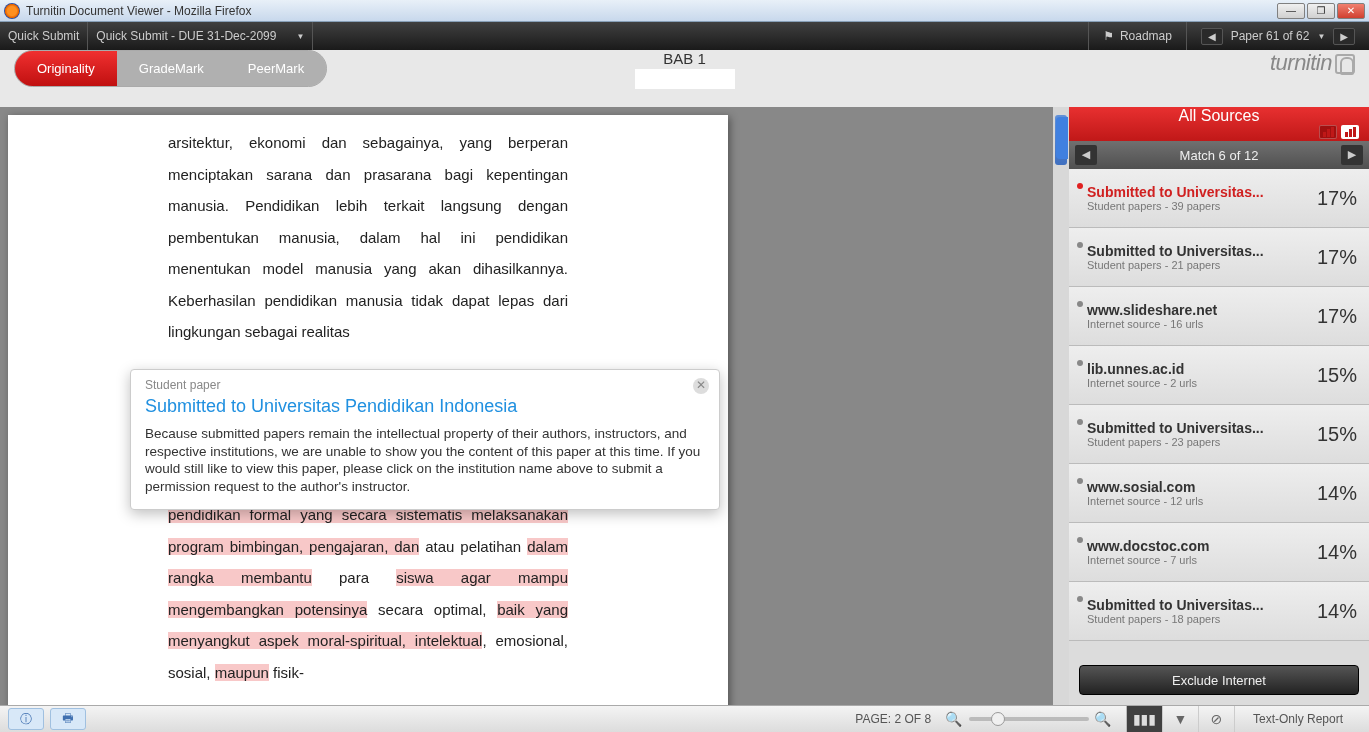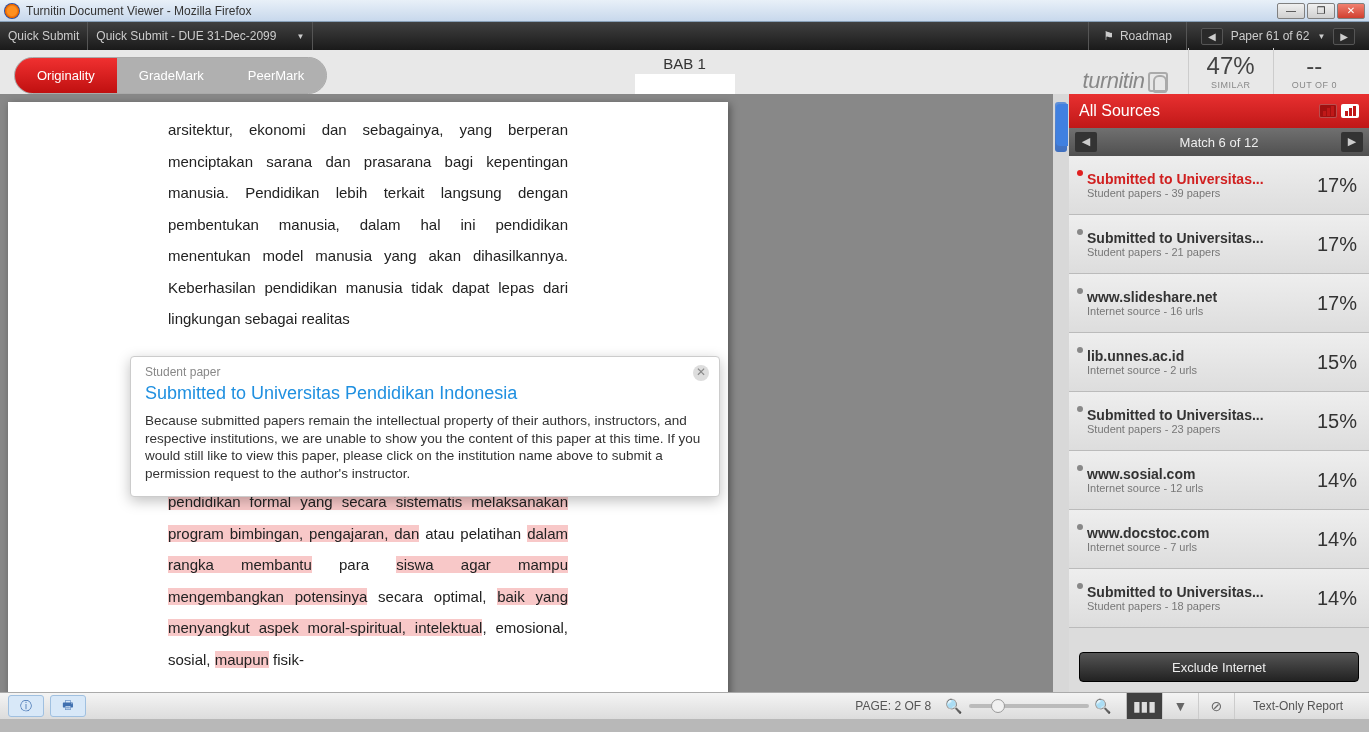--- a/index.html
+++ b/index.html
@@ -15,21 +15,21 @@
 
 .menubar { height: 28px; background: linear-gradient(#404040, #1a1a1a); display: flex; align-items: center; color: #ccc; font-size: 12px; }
 .menutab { padding: 0 8px; height: 100%; display: flex; align-items: center; border-right: 1px solid #555; cursor: pointer; }
 .menutab .chev { margin-left: 20px; font-size: 8px; }
 .menuspace { flex: 1; }
 .roadmap { padding: 0 14px; display:flex; align-items:center; gap:6px; height:100%; border-left:1px solid #555; border-right:1px solid #555; cursor:pointer; }
 .paperctr { padding: 0 14px; display:flex; align-items:center; gap:8px; }
 .paperctr .arrow { background:#2a2a2a; padding:2px 6px; border:1px solid #555; border-radius:2px; cursor:pointer; font-size:10px; }
 
 
-.header { height: 44px; background: #e8e8e8; display: flex; align-items: flex-end; padding: 0 14px; position: relative; }
+.header { height: 57px; background: #e8e8e8; display: flex; align-items: flex-start; padding: 0 14px; position: relative; }
 .pill { display: flex; border-radius: 20px; overflow: hidden; border: 1px solid #aaa; background:#c0c0c0; }
 .pill-tab { padding: 10px 22px; font-size: 13px; color: #fff; cursor: pointer; background:#b0b0b0; }
 .pill-tab.active { background: linear-gradient(#f03030, #c01010); }
 .doctitle { position: absolute; left: 50%; transform: translateX(-50%); text-align:center; font-size:15px; color:#333; }
 .doctitle-box { width:100px; height:20px; background:#fff; margin:2px auto 0; }
 .logo { margin-left:auto; font-size:22px; color:#888; font-style:italic; letter-spacing:-0.5px; }
 .logo-icon{ display:inline-block; width:20px; height:20px; border:2px solid #aaa; border-radius:3px; margin-left:3px; position:relative; vertical-align:middle;}
 .logo-icon::after{content:'';position:absolute;width:10px;height:14px;border:2px solid #aaa;border-radius:6px 6px 2px 2px;left:3px;top:1px;}
 .stats { display:flex; margin-left:20px; }
 .statbox { text-align:center; padding: 4px 18px; border-left:1px solid #ccc; }
@@ -51,21 +51,21 @@
 .popup-title { color:#2090e0; font-size:18px; margin:4px 0 8px; cursor:pointer; }
 .popup-body { color:#333; font-size:13.5px; line-height:1.3; }
 .popup-close { position:absolute; top:8px; right:10px; width:16px; height:16px; background:#ddd; border-radius:50%; color:#888; font-size:12px; text-align:center; line-height:15px; cursor:pointer; }
 
 
 .docscroll { position:absolute; right:0; top:0; bottom:0; width:16px; background:#d8d8d8; }
 .docscroll-thumb { position:absolute; left:2px; right:2px; top:8px; height:50px; background:linear-gradient(#6090d8,#4070c0); border-radius:3px; }
 
 
 .sidebar { width: 300px; background:#444; display:flex; flex-direction:column; }
-.sb-head { height:34px; background:linear-gradient(#e83030,#c01818); color:#fff; display:flex; align-items:center; padding:0 10px; font-size:16px; }
+.sb-head { height:34px; background:linear-gradient(#e83030,#c01818); color:#fff; display:flex; align-items:center; padding:0 10px; font-size:16px;flex-direction:column; }
 .sb-head-ic { margin-left:auto; display:flex; gap:4px; }
 .sb-head-ic span { width:18px; height:14px; background:#a01010; border:1px solid #fff4; border-radius:2px; display:flex; align-items:flex-end; justify-content:center; gap:1px; padding:1px; cursor:pointer;}
 .sb-head-ic span.active{background:#fff;}
 .sb-head-ic span i{width:3px;background:#c01818;}
 .sb-head-ic span i:nth-child(1){height:5px;} .sb-head-ic span i:nth-child(2){height:8px;} .sb-head-ic span i:nth-child(3){height:10px;}
 .sb-match { height:28px; background:linear-gradient(#707070,#505050); color:#eee; display:flex; align-items:center; justify-content:center; font-size:13px; position:relative;}
 .sb-match .nav{ position:absolute; top:4px; width:22px; height:20px; background:#333; border-radius:2px; text-align:center; line-height:18px; color:#ccc; font-size:11px; cursor:pointer;}
 .sb-match .nav.l{left:6px;} .sb-match .nav.r{right:6px;}
 
 .sb-list { flex:1; overflow:hidden; background:#dcdcdc; }
@@ -136,30 +136,20 @@
   <div class="pill">
     <div class="pill-tab active">Originality</div>
     <div class="pill-tab">GradeMark</div>
     <div class="pill-tab">PeerMark</div>
   </div>
   <div class="doctitle">
     <div>BAB 1</div>
     <div class="doctitle-box"></div>
   </div>
   <div class="logo"><span>turnitin</span><span class="logo-icon"></span></div>
-  <div class="stats">
-    <div class="statbox">
-      <div class="big">47%</div>
-      <div class="small">SIMILAR</div>
-    </div>
-    <div class="statbox">
-      <div class="big">--</div>
-      <div class="small">OUT OF 0</div>
-    </div>
-  </div>
 </div>
 
 <div class="main">
   <div class="docview">
     <div class="page">
       <p>arsitektur, ekonomi dan sebagainya, yang berperan menciptakan sarana dan prasarana bagi kepentingan manusia. Pendidikan lebih terkait langsung dengan pembentukan manusia, dalam hal ini pendidikan menentukan model manusia yang akan dihasilkannya. Keberhasilan pendidikan manusia tidak dapat lepas dari lingkungan sebagai realitas</p>
       <p style="margin-top:120px;">
         <span>pendidikan di </span><span class="marker">4</span><span class="hl">sekolah</span><span>. </span><span class="marker">1</span><span class="hl">Sekolah merupakan lembaga pendidikan formal yang secara sistematis melaksanakan program bimbingan, pengajaran, dan</span><span> atau pelatihan </span><span class="hl">dalam rangka membantu</span><span> para </span><span class="hl">siswa agar mampu mengembangkan potensinya</span><span> secara optimal, </span><span class="hl">baik yang menyangkut aspek moral-spiritual, intelektual</span><span>, emosional, sosial, </span><span class="hl">maupun</span><span> fisik-</span>
       </p>
 

